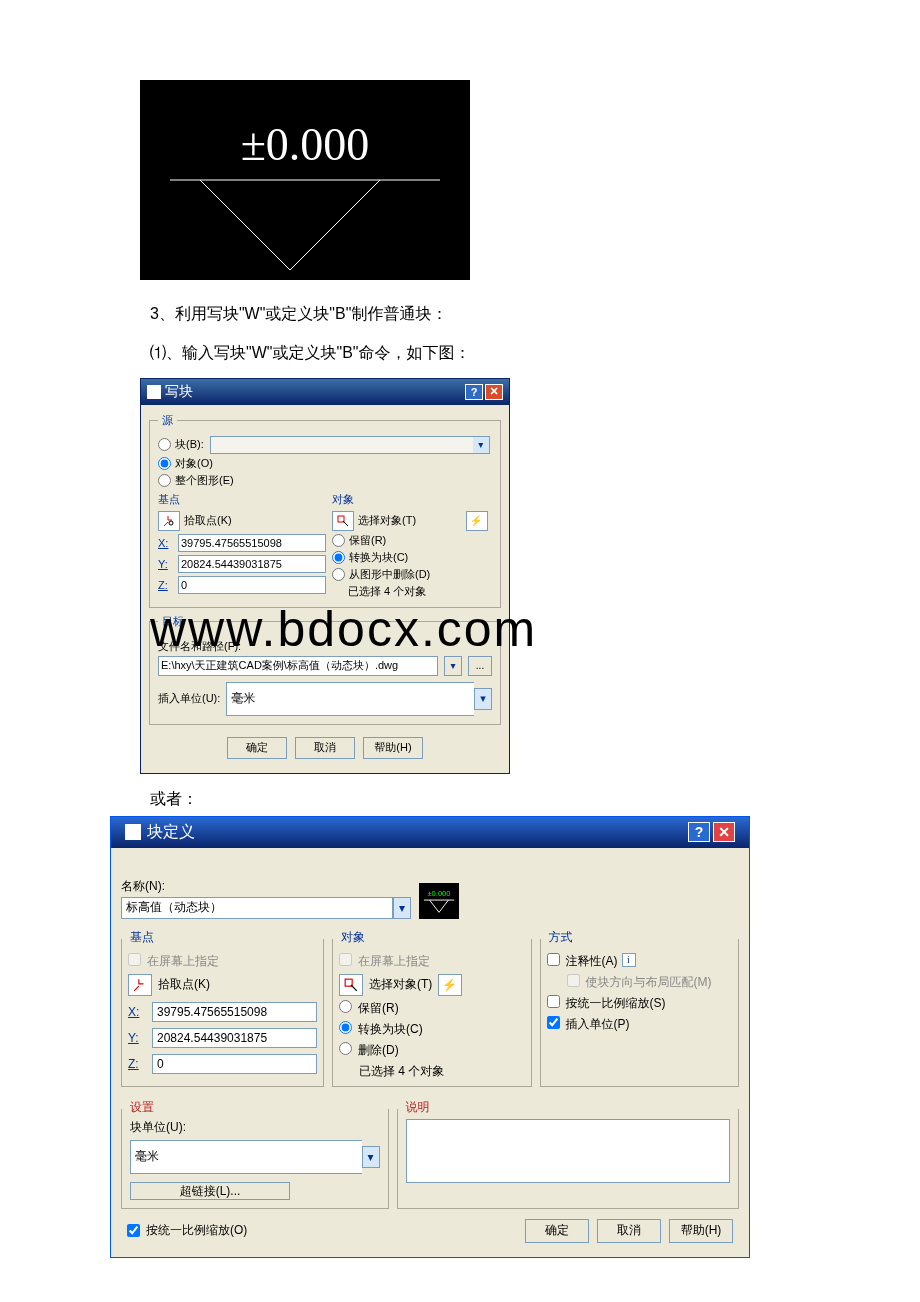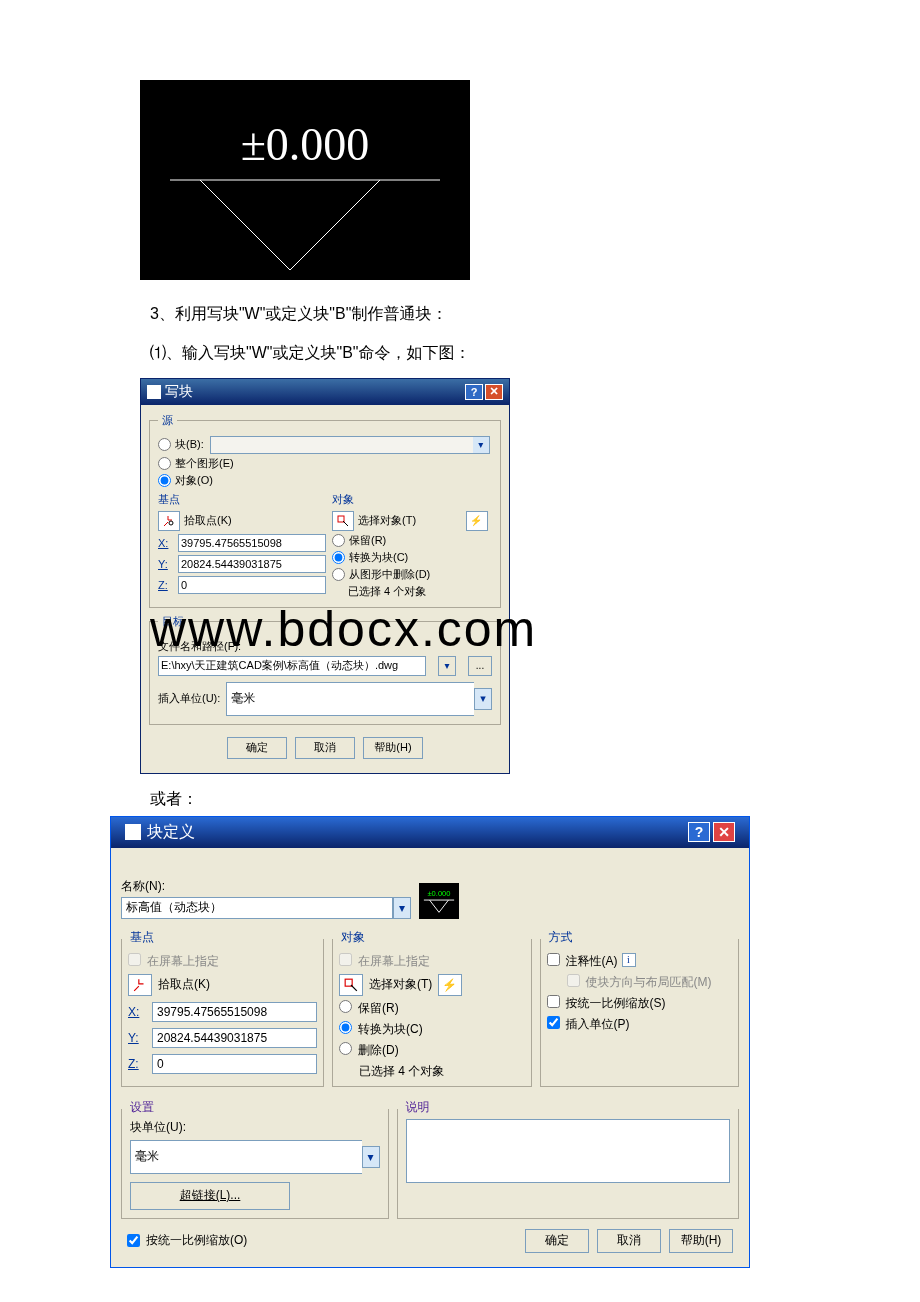--- a/index.html
+++ b/index.html
@@ -61,21 +61,21 @@
   .sub-legend { color:#003399; margin: 2px 0 4px 0; font-size:11px; }
   .btn-small {
     border:1px solid #7b9ebd; background:#fff; width:22px; height:20px;
     display:inline-flex; align-items:center; justify-content:center; margin-right:4px;
     font-size:10px;
   }
   .coord-row { display:flex; align-items:center; margin:3px 0; }
   .coord-row label { color:#003399; width:20px; text-decoration:underline; }
   .coord-row input[type=text] { flex:1; border:1px solid #7b9ebd; padding:1px 2px; height:18px; font-size:11px; }
   .label-row { margin:4px 0 2px 0; }
-  .path-row { display:flex; align-items:flex-start; gap:12px; }
+  .path-row { display:flex; align-items:flex-start; gap:6px; }
   .path-row input[type=text] { flex:1; border:1px solid #7b9ebd; padding:1px 2px; height:20px; font-size:11px; }
   .dropdown-btn { width:18px; height:20px; border:1px solid #7b9ebd; background:#ece9d8; display:inline-flex; align-items:center; justify-content:center; color:#003399; font-size:10px; }
   .browse-btn { width:24px; height:20px; border:1px solid #7b9ebd; background:#ece9d8; font-size:10px; }
   .unit-row { display:flex; align-items:center; margin-top:6px; gap:6px; }
   .dlg-buttons { display:flex; justify-content:center; gap:8px; padding:6px; }
   .dlg-buttons button { width:60px; height:22px; border:1px solid #7b9ebd; background:#ece9d8; font-size:11px; }
   .or-text { font-size:16px; margin:8px 0 6px 10px; }
 
   .dialog2 {
     width: 640px;
@@ -111,22 +111,22 @@
   .gray-label { color:#888; }
   .pick-row { display:flex; align-items:center; margin:4px 0; }
   .pick-btn { width:24px; height:22px; border:1px solid #7b9ebd; background:#fff; margin-right:6px; display:inline-flex; align-items:center; justify-content:center; }
   .quick-btn { width:24px; height:22px; border:1px solid #7b9ebd; background:#fff; margin-left:6px; display:inline-flex; align-items:center; justify-content:center; color:#003399; font-weight:bold; }
   .coord2-row { display:flex; align-items:center; margin:6px 0; }
   .coord2-row label { width:24px; color:#003399; text-decoration:underline; }
   .coord2-row input[type=text] { flex:1; border:1px solid #7b9ebd; height:20px; padding:0 4px; font-size:12px; }
   .info-icon { display:inline-flex; width:14px; height:14px; border:1px solid #7b9ebd; background:#fff; color:#003399; align-items:center; justify-content:center; font-size:10px; margin-left:4px; font-family:serif; }
   .two-col { display:flex; gap:8px; margin-top:10px; }
   .settings-panel { flex:1; border:1px solid #aca899; padding:8px; border-top:none; position:relative; margin-top:12px; padding-top:10px; }
-  .settings-panel .panel-title { position:absolute; top:-10px; left:4px; background:#ece9d8; padding:0 4px; color:#4c1d95; }
-  .hyper-btn { width:160px; height:28px; border:1px solid #7b9ebd; background:#ece9d8; margin-top:8px; font-size:12px;text-decoration:underline; }
+  .settings-panel .panel-title { position:absolute; top:-10px; left:4px; background:#ece9d8; padding:0 4px; color:#b91c1c; }
+  .hyper-btn { width:160px; height:18px; border:1px solid #7b9ebd; background:#ece9d8; margin-top:8px; font-size:12px; }
   .desc-box { flex:1.3; }
   .desc-box textarea { width:100%; height:64px; border:1px solid #7b9ebd; resize:none; font-size:12px; }
   .bottom-row { display:flex; align-items:center; padding:10px 6px 4px 6px; }
   .bottom-row .spacer { flex:1; }
   .bottom-row button { width:64px; height:24px; border:1px solid #7b9ebd; background:#ece9d8; margin-left:8px; font-size:12px; }
   .watermark {
     position:absolute; top:600px; left:150px; font-size:50px; color:#000000;
     font-family: Arial, sans-serif; letter-spacing:2px; z-index:5; pointer-events:none;
   }
   .select-d2 { display:flex; align-items:center; }
@@ -162,26 +162,26 @@
     <fieldset>
       <legend>源</legend>
       <div class="radio-row">
         <input type="radio" name="src" style="">
         <label>块(B):</label>
         <span class="wblock-top-combo">
             <span class="dd">▾</span>
           </span>
       </div>
       <div class="radio-row">
+        <input type="radio" name="src" checked="" style="">
+        <label>对象(O)</label>
+      </div>
+      <div class="radio-row">
         <input type="radio" name="src" style="">
         <label>整个图形(E)</label>
-      </div>
-      <div class="radio-row">
-        <input type="radio" name="src" checked="" style="">
-        <label>对象(O)</label>
       </div>
       <div class="split">
         <div class="col">
           <div class="sub-legend">基点</div>
           <div class="radio-row">
             <span class="btn-small">
               <svg width="12" height="12" viewBox="0 0 12 12">
                   <path d="M1 11 L5 7 M5 1 L5 5 L9 5" stroke="#d00" fill="none"></path>
                   <circle cx="8" cy="8" r="2" fill="none" stroke="#000"></circle>
                 </svg>

